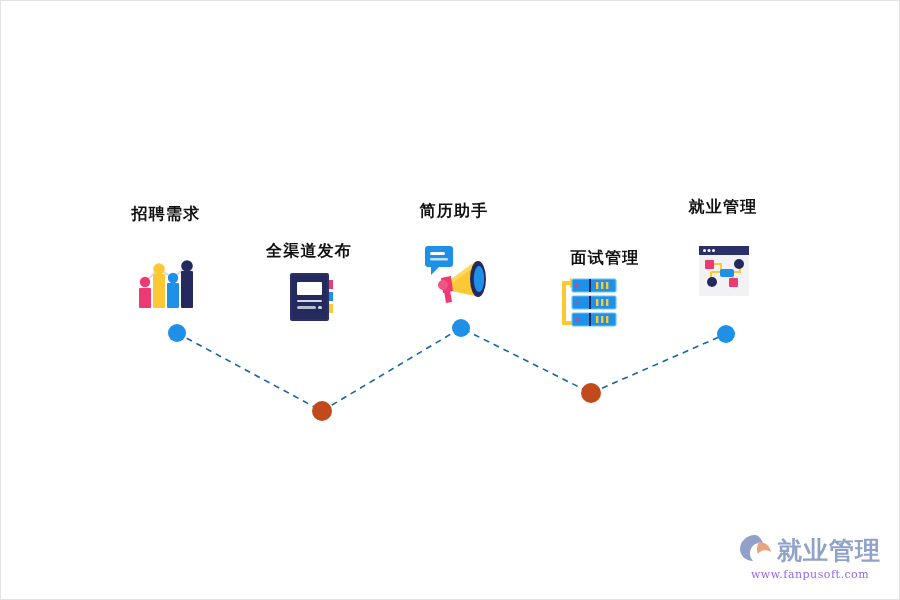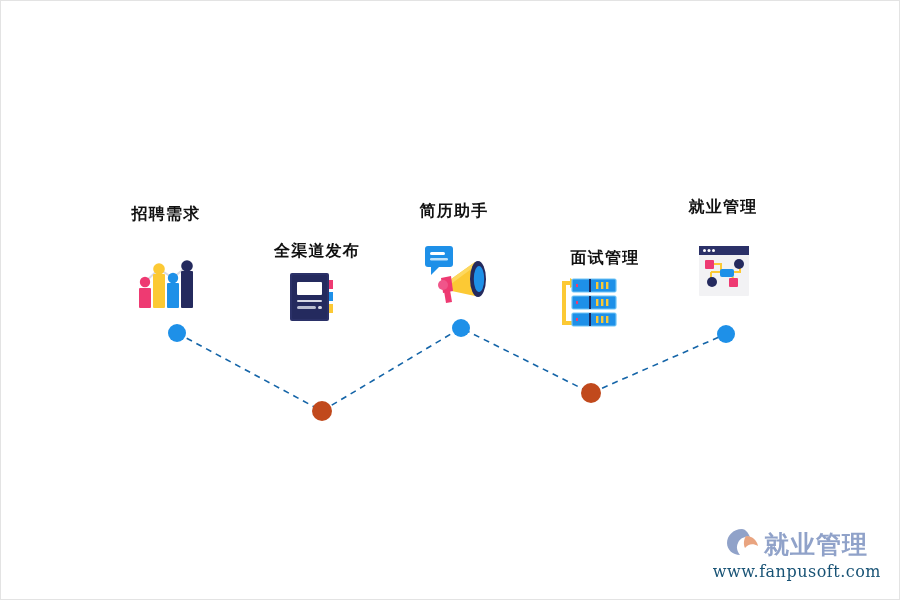--- a/index.html
+++ b/index.html
@@ -67,22 +67,22 @@
     gap: 4px;
   }
   .wm-text {
     font-size: 25px;
     font-weight: bold;
     color: #8b9ec7;
     letter-spacing: 1px;
     font-family: "DejaVu Sans", "Liberation Sans", sans-serif;
   }
   .wm-url {
-    font-size: 16px;
-    color: #0c4a6e;
+    font-size: 11px;
+    color: #8b5cf6;
     letter-spacing: 0.5px;
     margin-top: 1px;
     font-family: "DejaVu Serif", "Liberation Serif", serif;
   }
 </style>
 </head>
 <body>
 
 <div id="canvas">
 
@@ -106,21 +106,21 @@
 
         <circle cx="10" cy="26" r="5.2" fill="#ee3a72"></circle>
         <circle cx="24" cy="13" r="5.8" fill="#fcc934"></circle>
         <circle cx="38" cy="22" r="5.2" fill="#1e90e8"></circle>
         <circle cx="52" cy="10" r="5.8" fill="#242a5e"></circle>
       </svg>
     </div>
 
     <div class="dot" style="left:176px; top:332px; width:18px; height:18px; background:#1e90e8;"></div>
 
-    <div class="node-label" style="left:316px; top:240px;">全渠道发布</div>
+    <div class="node-label" style="left:308px; top:240px;">全渠道发布</div>
 
     <div class="node-icon" style="left:312px; top:268px;">
       <svg width="52" height="56" viewBox="0 0 52 56">
 
         <rect x="39" y="11" width="7" height="9" fill="#ee3a72"></rect>
         <rect x="39" y="23" width="7" height="9" fill="#1e90e8"></rect>
         <rect x="39" y="35" width="7" height="9" fill="#fcc934"></rect>
 
         <rect x="3" y="4" width="39" height="48" rx="2" fill="#2b3168"></rect>
         <rect x="5" y="6" width="35" height="44" rx="1.5" fill="#242a5e"></rect>

